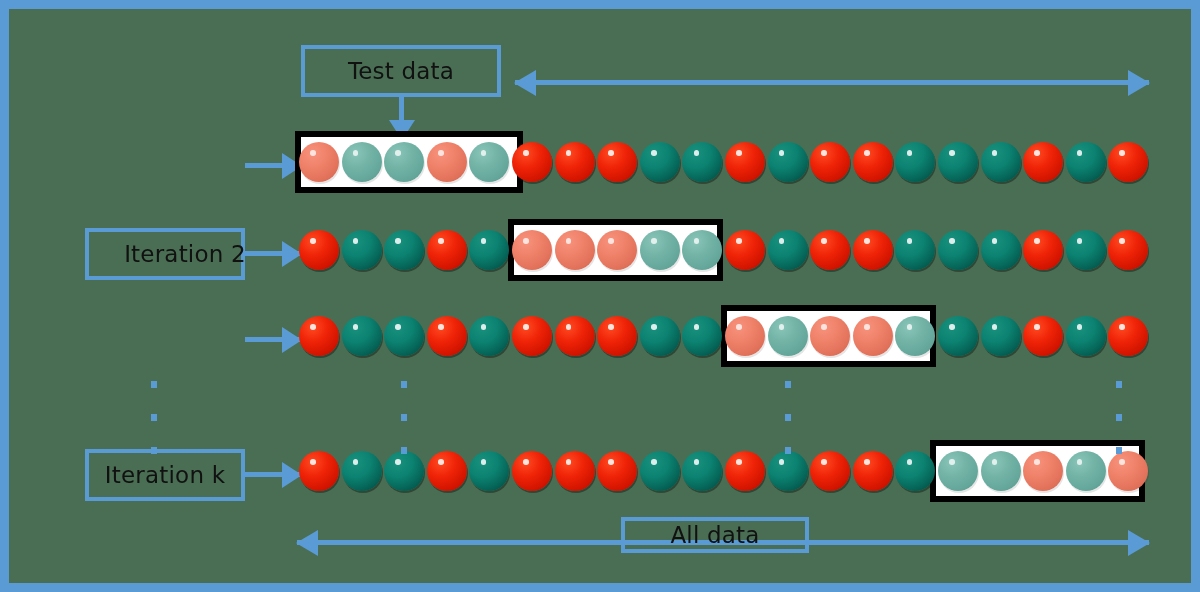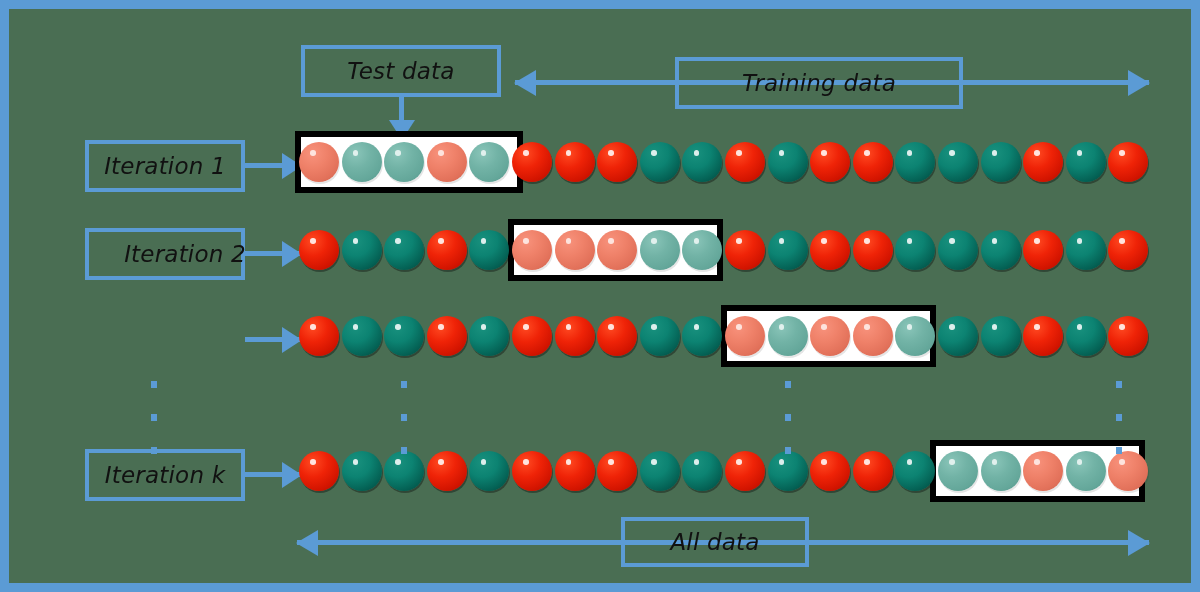--- a/index.html
+++ b/index.html
@@ -26,21 +26,20 @@
     box-sizing: border-box;
     border: 4px solid #5b9bd5;
     color: #111111;
     font-size: 23px;
     line-height: 1;
     display: flex;
     align-items: center;
     justify-content: center;
     white-space: nowrap;
     letter-spacing: 0.2px;
-    font-style: italic;
   }
 
   
   .iter-label {
     width: 160px;
     height: 52px;
     left: 76px;
   }
   .iter-arrow {
     position: absolute;
@@ -176,27 +175,21 @@
 
   <div class="label-box" style="left:292px; top:36px; width:200px; height:52px;">
     <span>Test data</span>
   </div>
   <div class="callout-stem" style="left:390px; top:88px; height:42px;"></div>
 
   <div class="darrow" style="left:506px; top:71px; width:634px;">
     <span class="head left"></span>
     <span class="head right"></span>
   </div>
-  <div class="label-box" style="left:666px; top:48px; width:288px; height:52px; background:transparent;">
-    <span>Training data</span>
-  </div>
-
-  <div class="label-box iter-label" style="top:131px;">
-    <span>Iteration 1</span>
-  </div>
+
   <div class="iter-arrow" style="top:154px;"></div>
   <div class="fold-box" style="left:286px; top:122px; width:228px; height:62px;"></div>
   <div class="strip" style="top:133px;">
       <div class="ball red faded" style="margin-right: 2.6px;"></div>
       <div class="ball teal faded" style="margin-right: 2.6px;"></div>
       <div class="ball teal faded" style="margin-right: 2.6px;"></div>
       <div class="ball red faded" style="margin-right: 2.6px;"></div>
       <div class="ball teal faded" style="margin-right: 2.6px;"></div>
       <div class="ball red" style="margin-right: 2.6px;"></div>
       <div class="ball red" style="margin-right: 2.6px;"></div>
@@ -314,17 +307,17 @@
   <div class="vdots" style="left:1107px; top:372px;">
       <i></i>
       <i></i>
       <i></i>
     </div>
 
   <div class="darrow" style="left:288px; top:531px; width:852px;">
     <span class="head left"></span>
     <span class="head right"></span>
   </div>
-  <div class="label-box" style="left:612px; top:508px; width:188px; height:50px; background:transparent;">
+  <div class="label-box" style="left:612px; top:508px; width:188px; height:36px; background:transparent;">
     <span>All data</span>
   </div>
 
 </div>
 
 </body></html>

